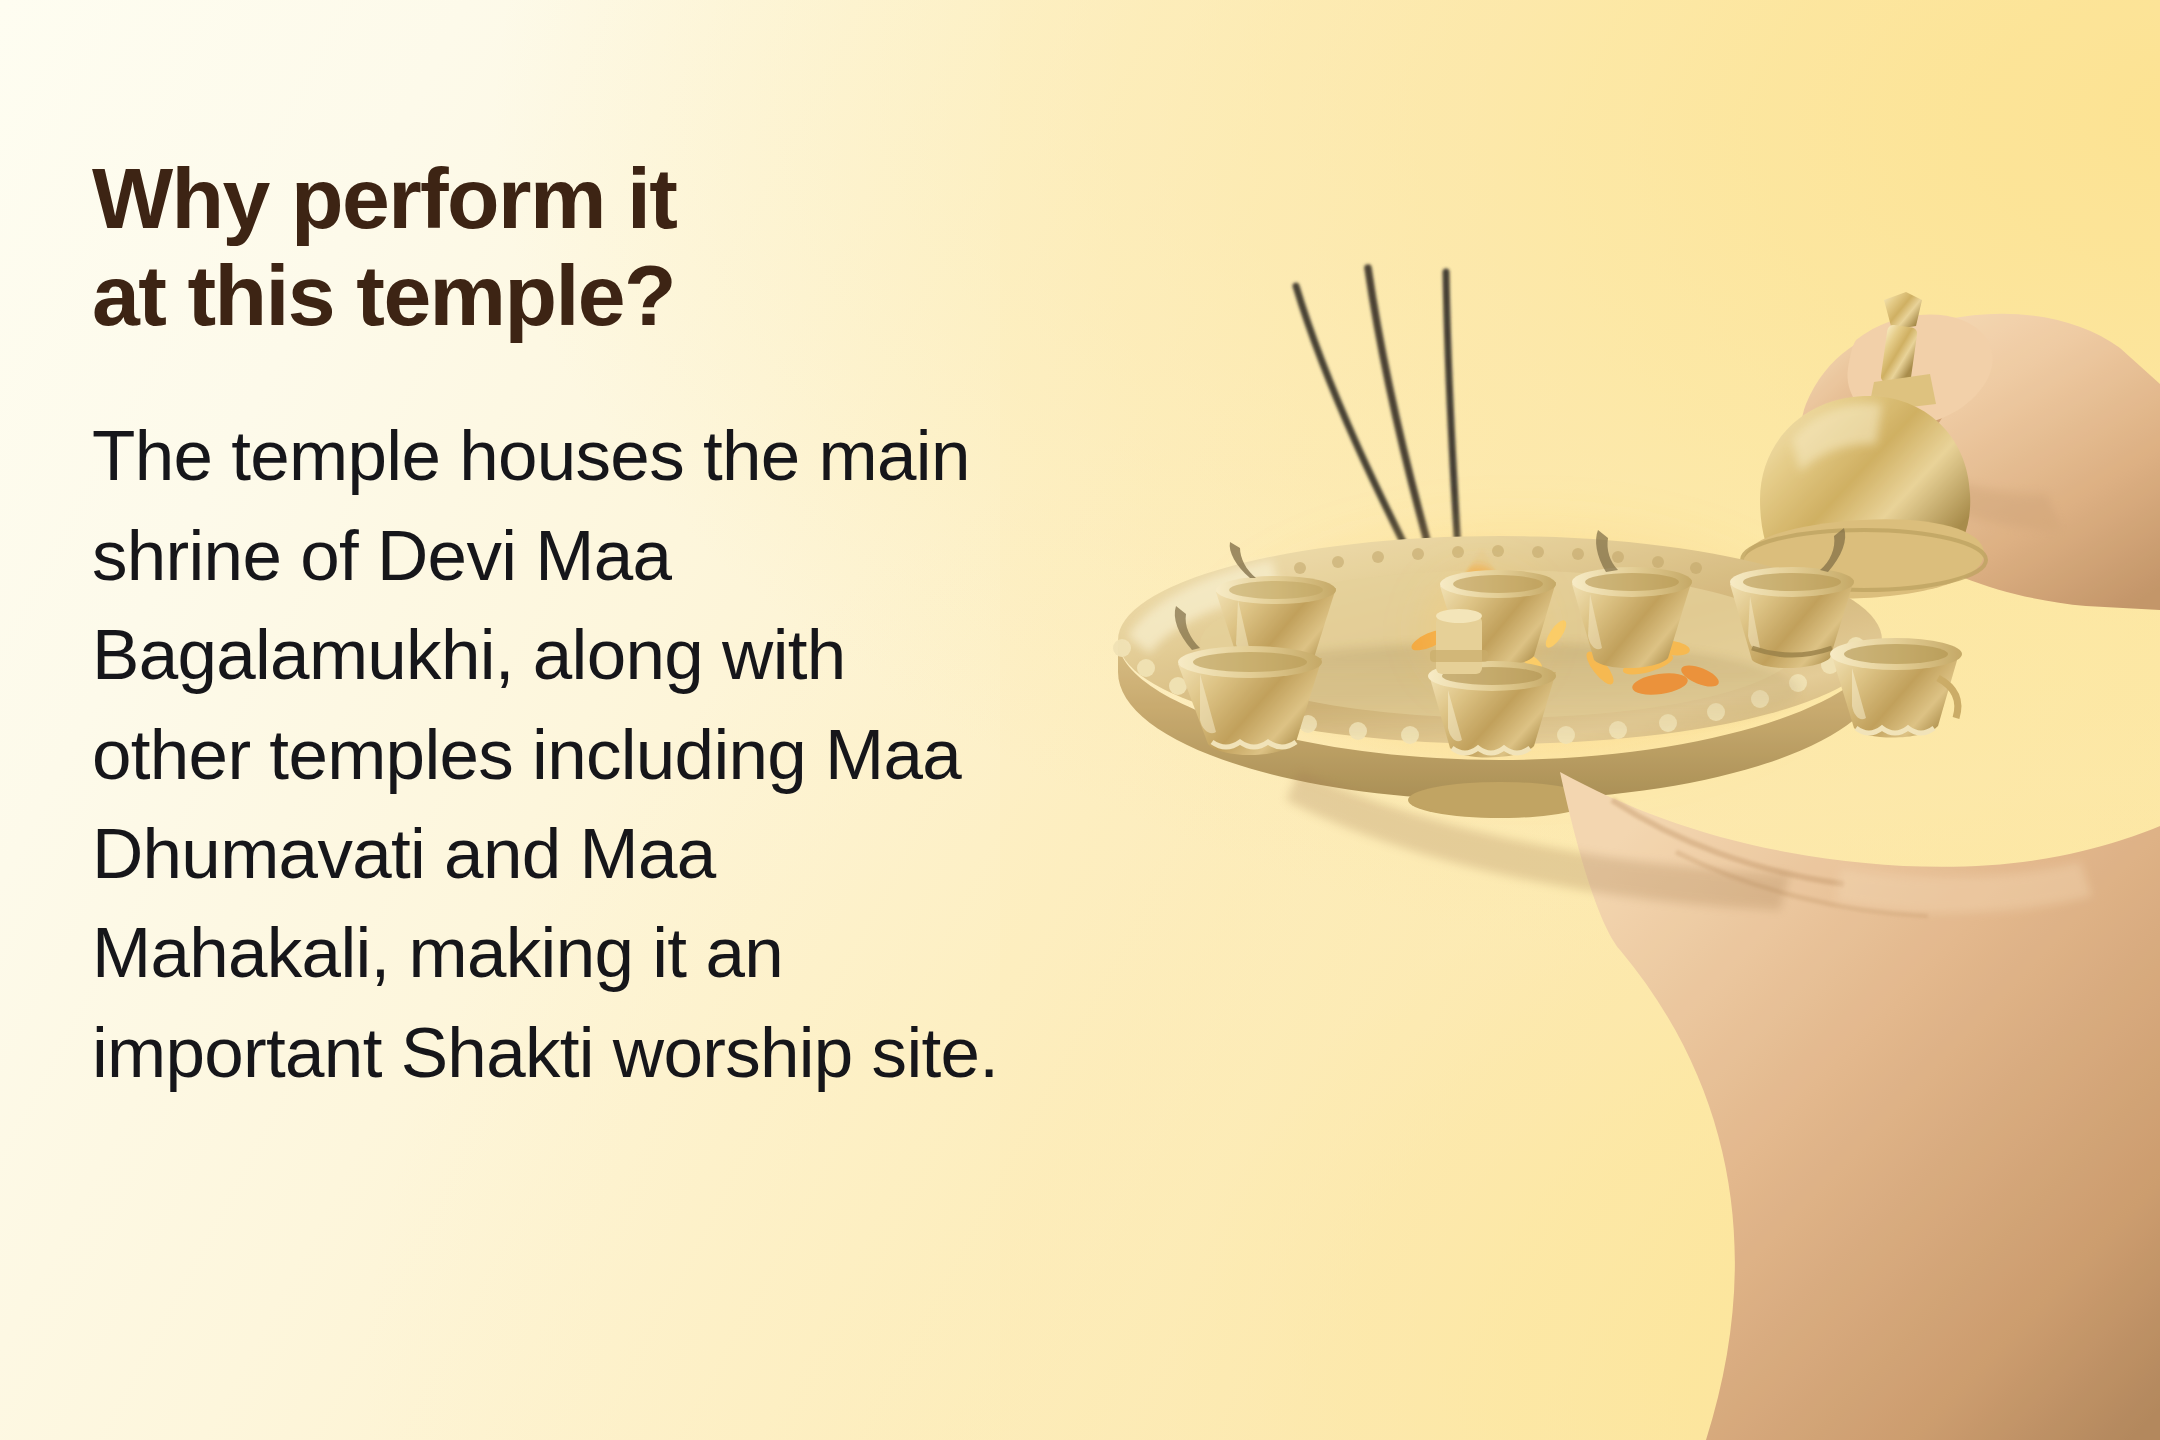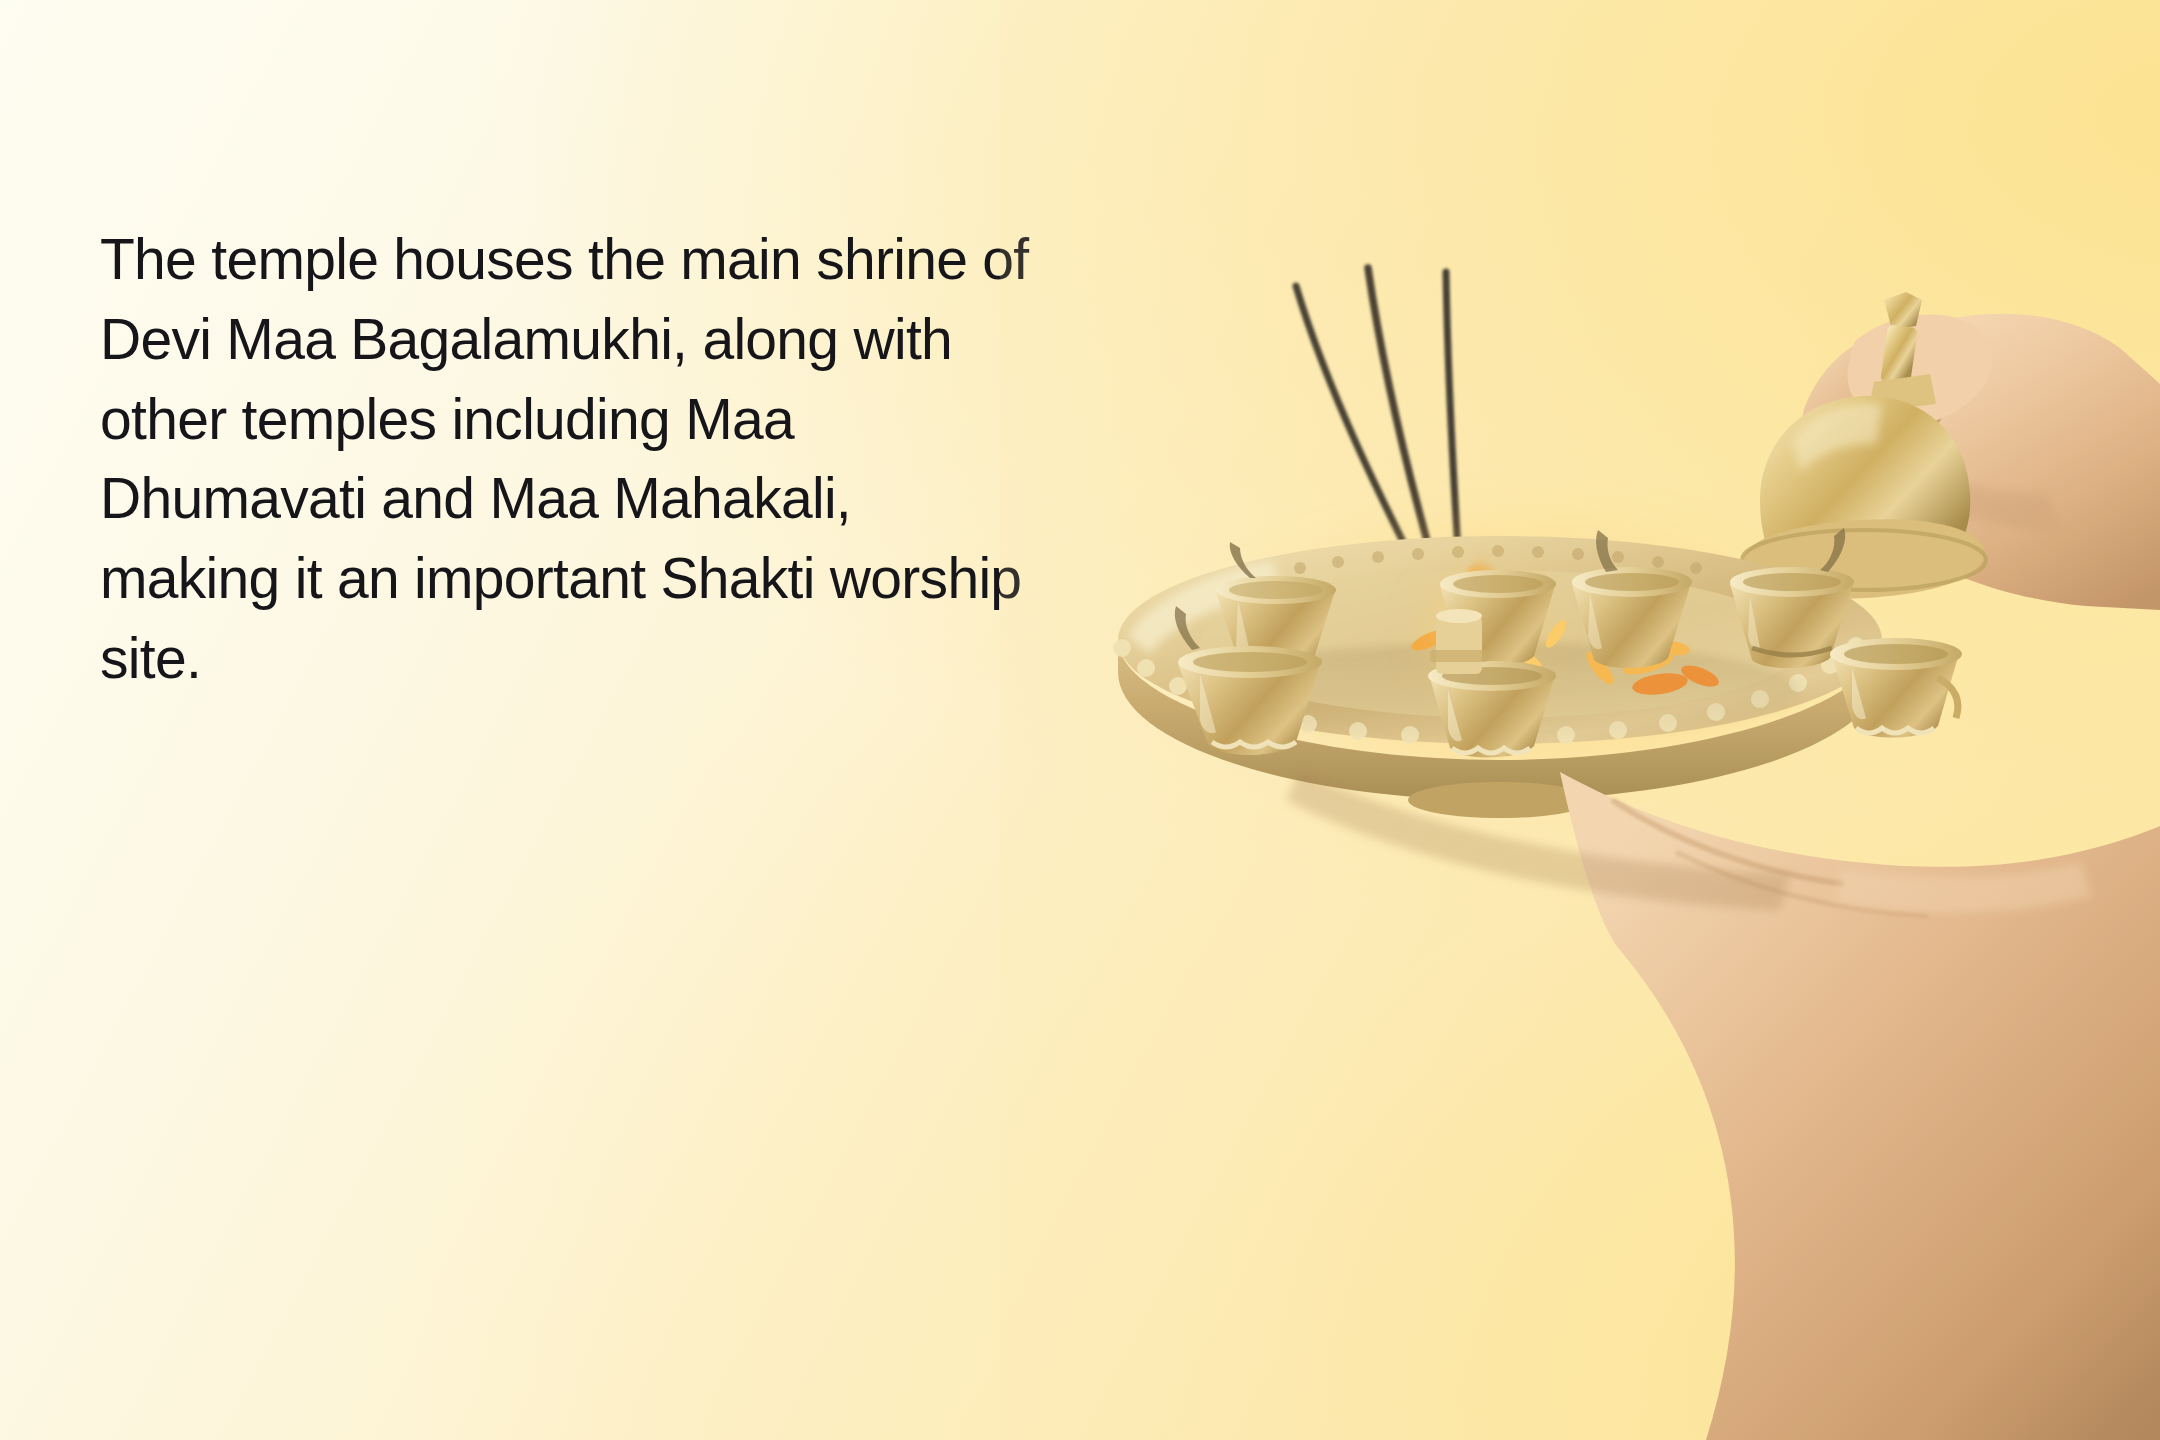--- a/index.html
+++ b/index.html
@@ -36,23 +36,23 @@
   #heading {
     margin: 0;
     font-size: 86px;
     line-height: 1.13;
     font-weight: 700;
     letter-spacing: -1.6px;
     color: #3d2414;
     white-space: pre-line;
   }
   #body-text {
-    margin: 8px;
+    margin: 0;
     padding-top: 62px;
-    font-size: 57px;
+    font-size: 71px;
     line-height: 1.40;
     font-weight: 400;
     letter-spacing: -0.7px;
     color: #16161a;
     white-space: pre-line;
     max-width: 930px;
   }
 
   
   #photo {
@@ -63,20 +63,22 @@
     height: 1440px;
   }
   #photo svg { display: block; width: 100%; height: 100%; }
 </style>
 </head>
 <body>
 
 <div id="card">
 
   <div id="text-col">
+    <h1 id="heading">Why perform it
+at this temple?</h1>
     <p id="body-text">The temple houses the main shrine of Devi Maa Bagalamukhi, along with other temples including Maa Dhumavati and Maa Mahakali, making it an important Shakti worship site.</p>
   </div>
 
   <div id="photo">
     <svg viewBox="0 0 1160 1440" xmlns="http://www.w3.org/2000/svg" preserveAspectRatio="xMidYMid slice">
       <defs>
 
         <linearGradient id="brassPlate" x1="0" y1="0" x2="1" y2="0.3">
           <stop offset="0" stop-color="#d9c municipal"></stop>
         </linearGradient>

